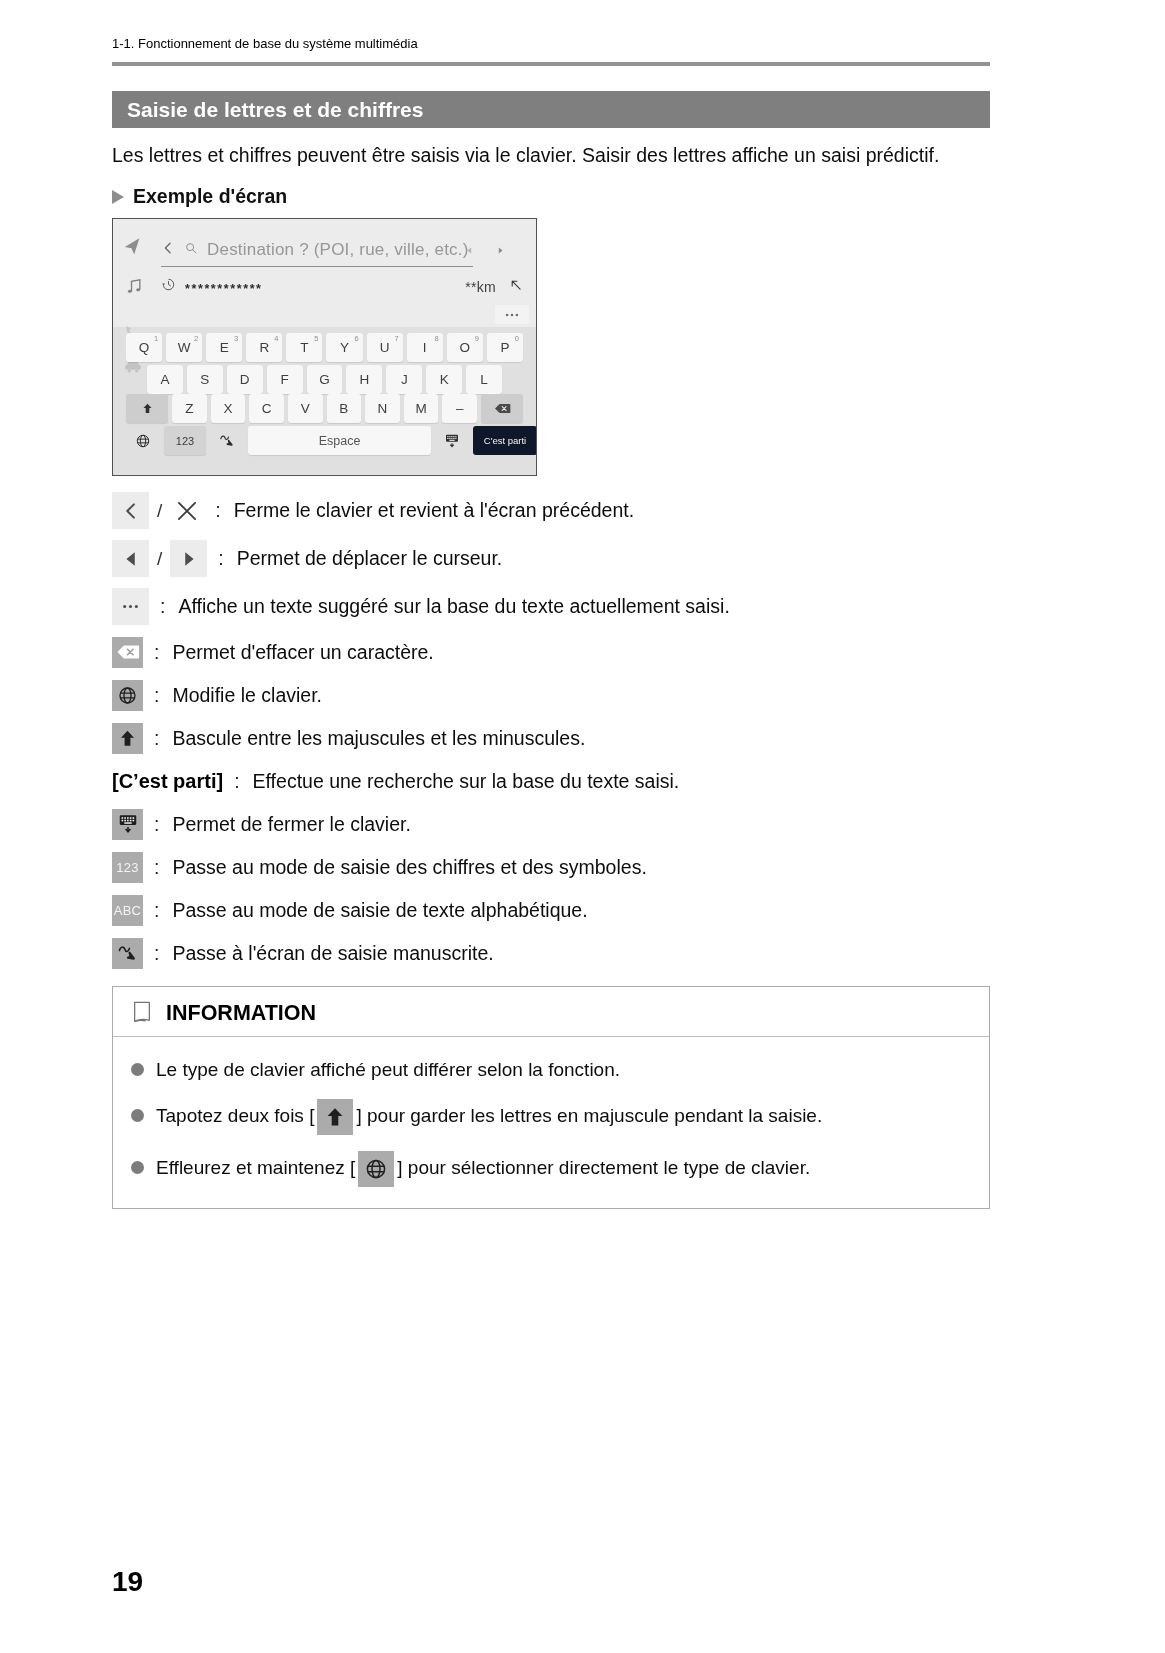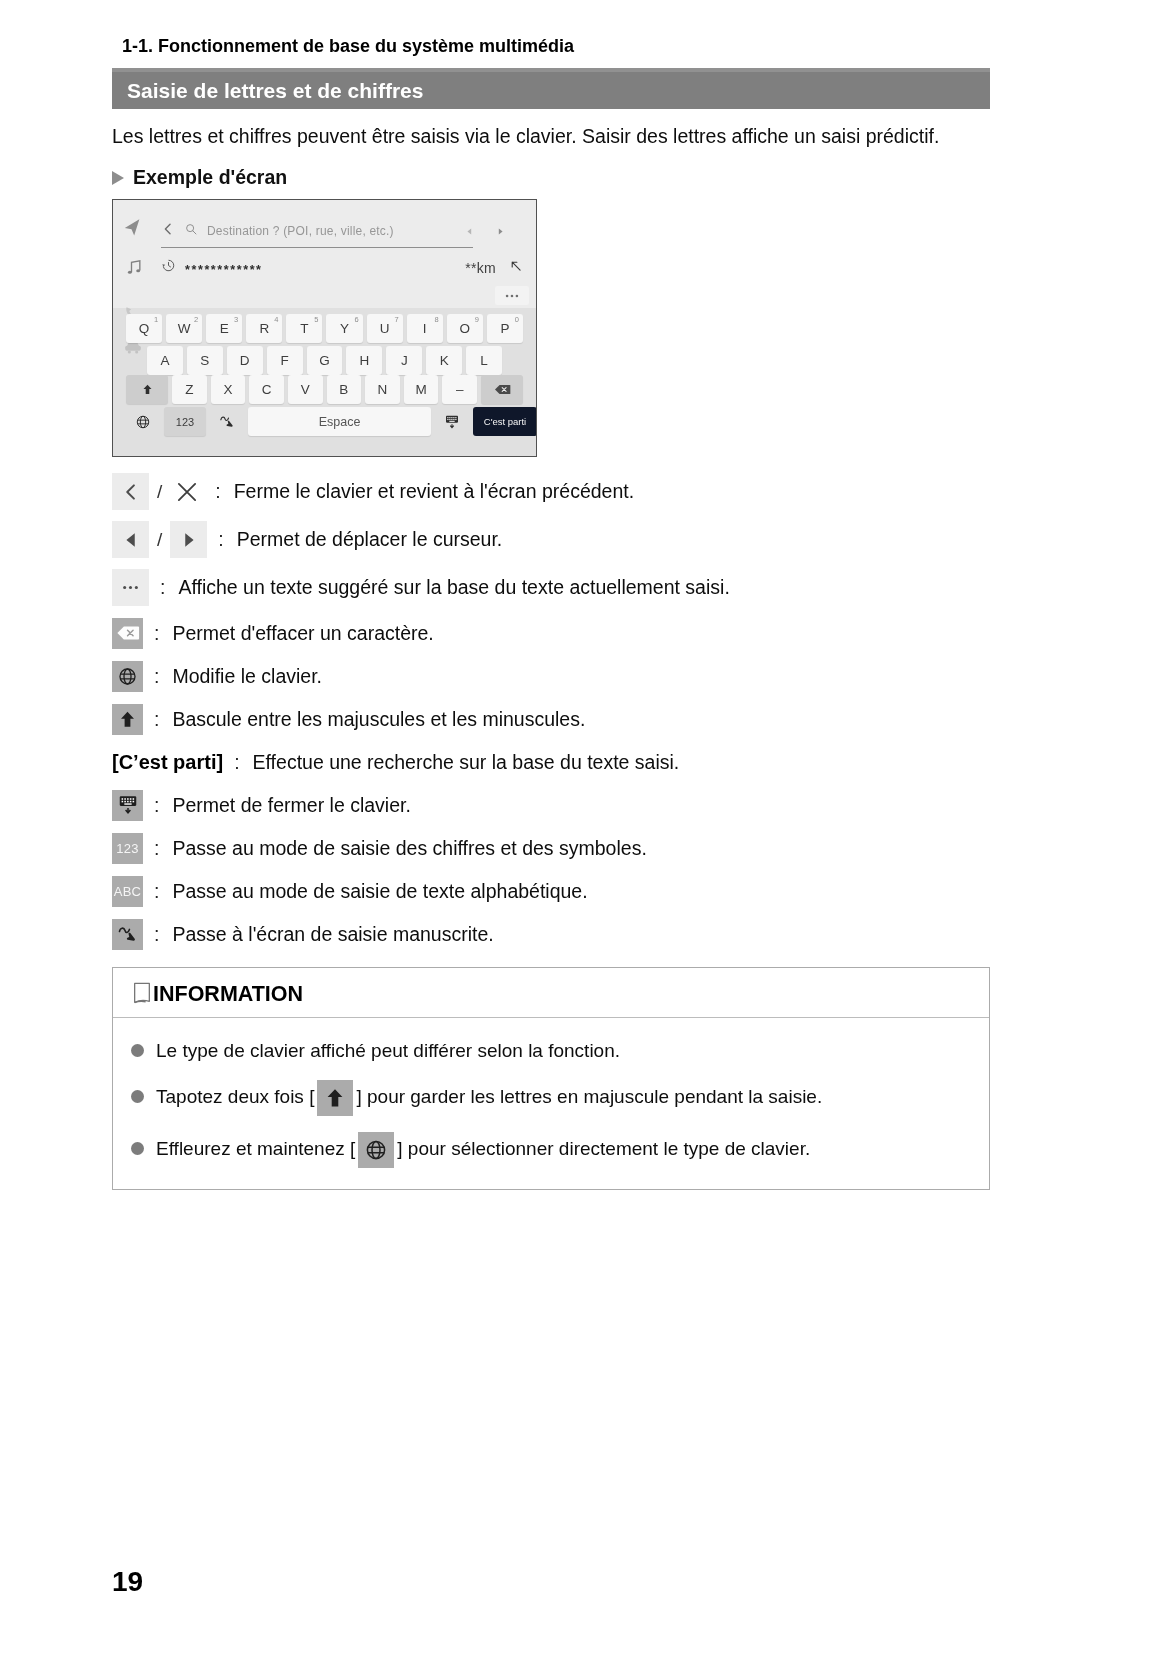--- a/index.html
+++ b/index.html
@@ -1,23 +1,23 @@
 <!DOCTYPE html>
 <html><head>
 <meta charset="utf-8">
 <style>
   html,body{margin:0;padding:0;background:#ffffff;}
   .page{position:relative;width:1165px;height:1653px;background:#fff;
         font-family:"Liberation Sans", sans-serif;color:#111;overflow:hidden;}
   .content{position:absolute;left:112px;top:36px;width:878px;}
 
-  .running-header{font-size:18px;font-weight:bold;color:#000;margin-left:10px;}
+  .running-header{font-size:13px;font-weight:normal;color:#000;}
   .header-rule{height:4px;background:#919191;margin-top:11px;}
 
-  .section-banner{height:37px;background:#7f7f7f;color:#fff;
+  .section-banner{margin-top:25px;height:37px;background:#7f7f7f;color:#fff;
                   font-size:21px;font-weight:bold;line-height:37px;padding-left:15px;}
 
   .intro{margin:13px 0 0 0;font-size:19.5px;line-height:29px;color:#0d0d0d;}
 
   .example-heading{margin-top:15px;display:flex;align-items:center;font-size:19.5px;font-weight:bold;}
   .tri{width:0;height:0;border-left:12px solid #8d8d8d;border-top:7px solid transparent;
        border-bottom:7px solid transparent;margin-right:9px;}
 
   
   .shot{margin-top:10px;width:423px;height:256px;border:1px solid #515151;background:#ececec;
@@ -28,21 +28,21 @@
   .sb-nav-arrow{left:10px;top:15px;color:#8d8d8d;}
   .sb-music-note{left:11px;top:57px;width:20px;height:20px;color:#7f7f7f;}
   .sb-phone{left:9px;top:103px;color:#c7c7c7;}
   .sb-car{left:9px;top:136px;color:#c3c3c3;}
 
   .searchbar{position:absolute;left:48px;top:14px;width:312px;height:33px;display:flex;
              align-items:center;border-bottom:1px solid #8e8e8e;}
   .searchbar .icon-host{display:inline-flex;}
   .search-leading .icon-host{width:14px;height:14px;color:#6d6d6d;margin-right:9px;}
   .search-leading .icon-host:last-child{color:#8e8e8e;}
-  .search-placeholder{font-size:12px;color:#979797;letter-spacing:0.2px;white-space:nowrap;}
+  .search-placeholder{font-size:17px;color:#979797;letter-spacing:0.2px;white-space:nowrap;}
   .search-trailing{position:absolute;left:352px;top:22px;width:60px;display:flex;gap:22px;}
   .search-trailing .icon-host{width:9px;height:9px;}
   .search-trailing .icon-host:first-child{color:#b6b6b6;}
   .search-trailing .icon-host:last-child{color:#8c8c8c;}
 
   .history-row{position:absolute;left:48px;top:58px;width:362px;display:flex;align-items:center;}
   .history-row .icon-host{display:inline-flex;}
   .history-icon-host .icon-host, .history-icon{width:15px;height:15px;color:#5a5a5a;}
   .masked{font-size:12.5px;font-weight:bold;letter-spacing:1.6px;color:#2e2e2e;margin-left:9px;
           transform:translateY(2px);}
@@ -85,21 +85,21 @@
   .ibox-none svg{width:26px;height:26px;}
   .ibox-gray{width:31px;height:31px;background:#ababab;color:#1f1f1f;--bs-fill:#fdfdfd;--bs-x:#9a9a9a;}
   .ibox-gray svg{width:21px;height:21px;}
   .host-backspace svg{width:24px;height:16px;}
   .host-suggest-dots svg{width:19px;height:7px;}
   .host-keyboard-down svg{width:22px;height:22px;}
   .text-glyph{font-size:13px;color:#f5f5f5;letter-spacing:0.3px;}
 
   
   .info-box{margin-top:17px;border:1px solid #ababab;box-sizing:border-box;width:100%;}
-  .info-header{display:flex;align-items:center;padding:13px 18px 10px;
+  .info-header{display:flex;align-items:center;gap:13px;padding:13px 18px 10px;
                font-size:21.5px;font-weight:bold;color:#000;border-bottom:1px solid #bcbcbc;}
   .book-host{width:22px;height:26px;color:#757575;display:inline-flex;}
   .book-host svg{width:100%;height:100%;}
   .info-body{padding:19px 18px 5px;}
   .info-bullet{font-size:19px;margin-bottom:16px;line-height:27px;color:#0d0d0d;}
   .bullet-dot{display:inline-block;width:13px;height:13px;border-radius:50%;background:#7c7c7c;
               margin-right:12px;}
   .inline-ib{vertical-align:middle;margin:0 3px;width:36px;height:36px;}
   .inline-ib svg{width:24px;height:24px;}
 

